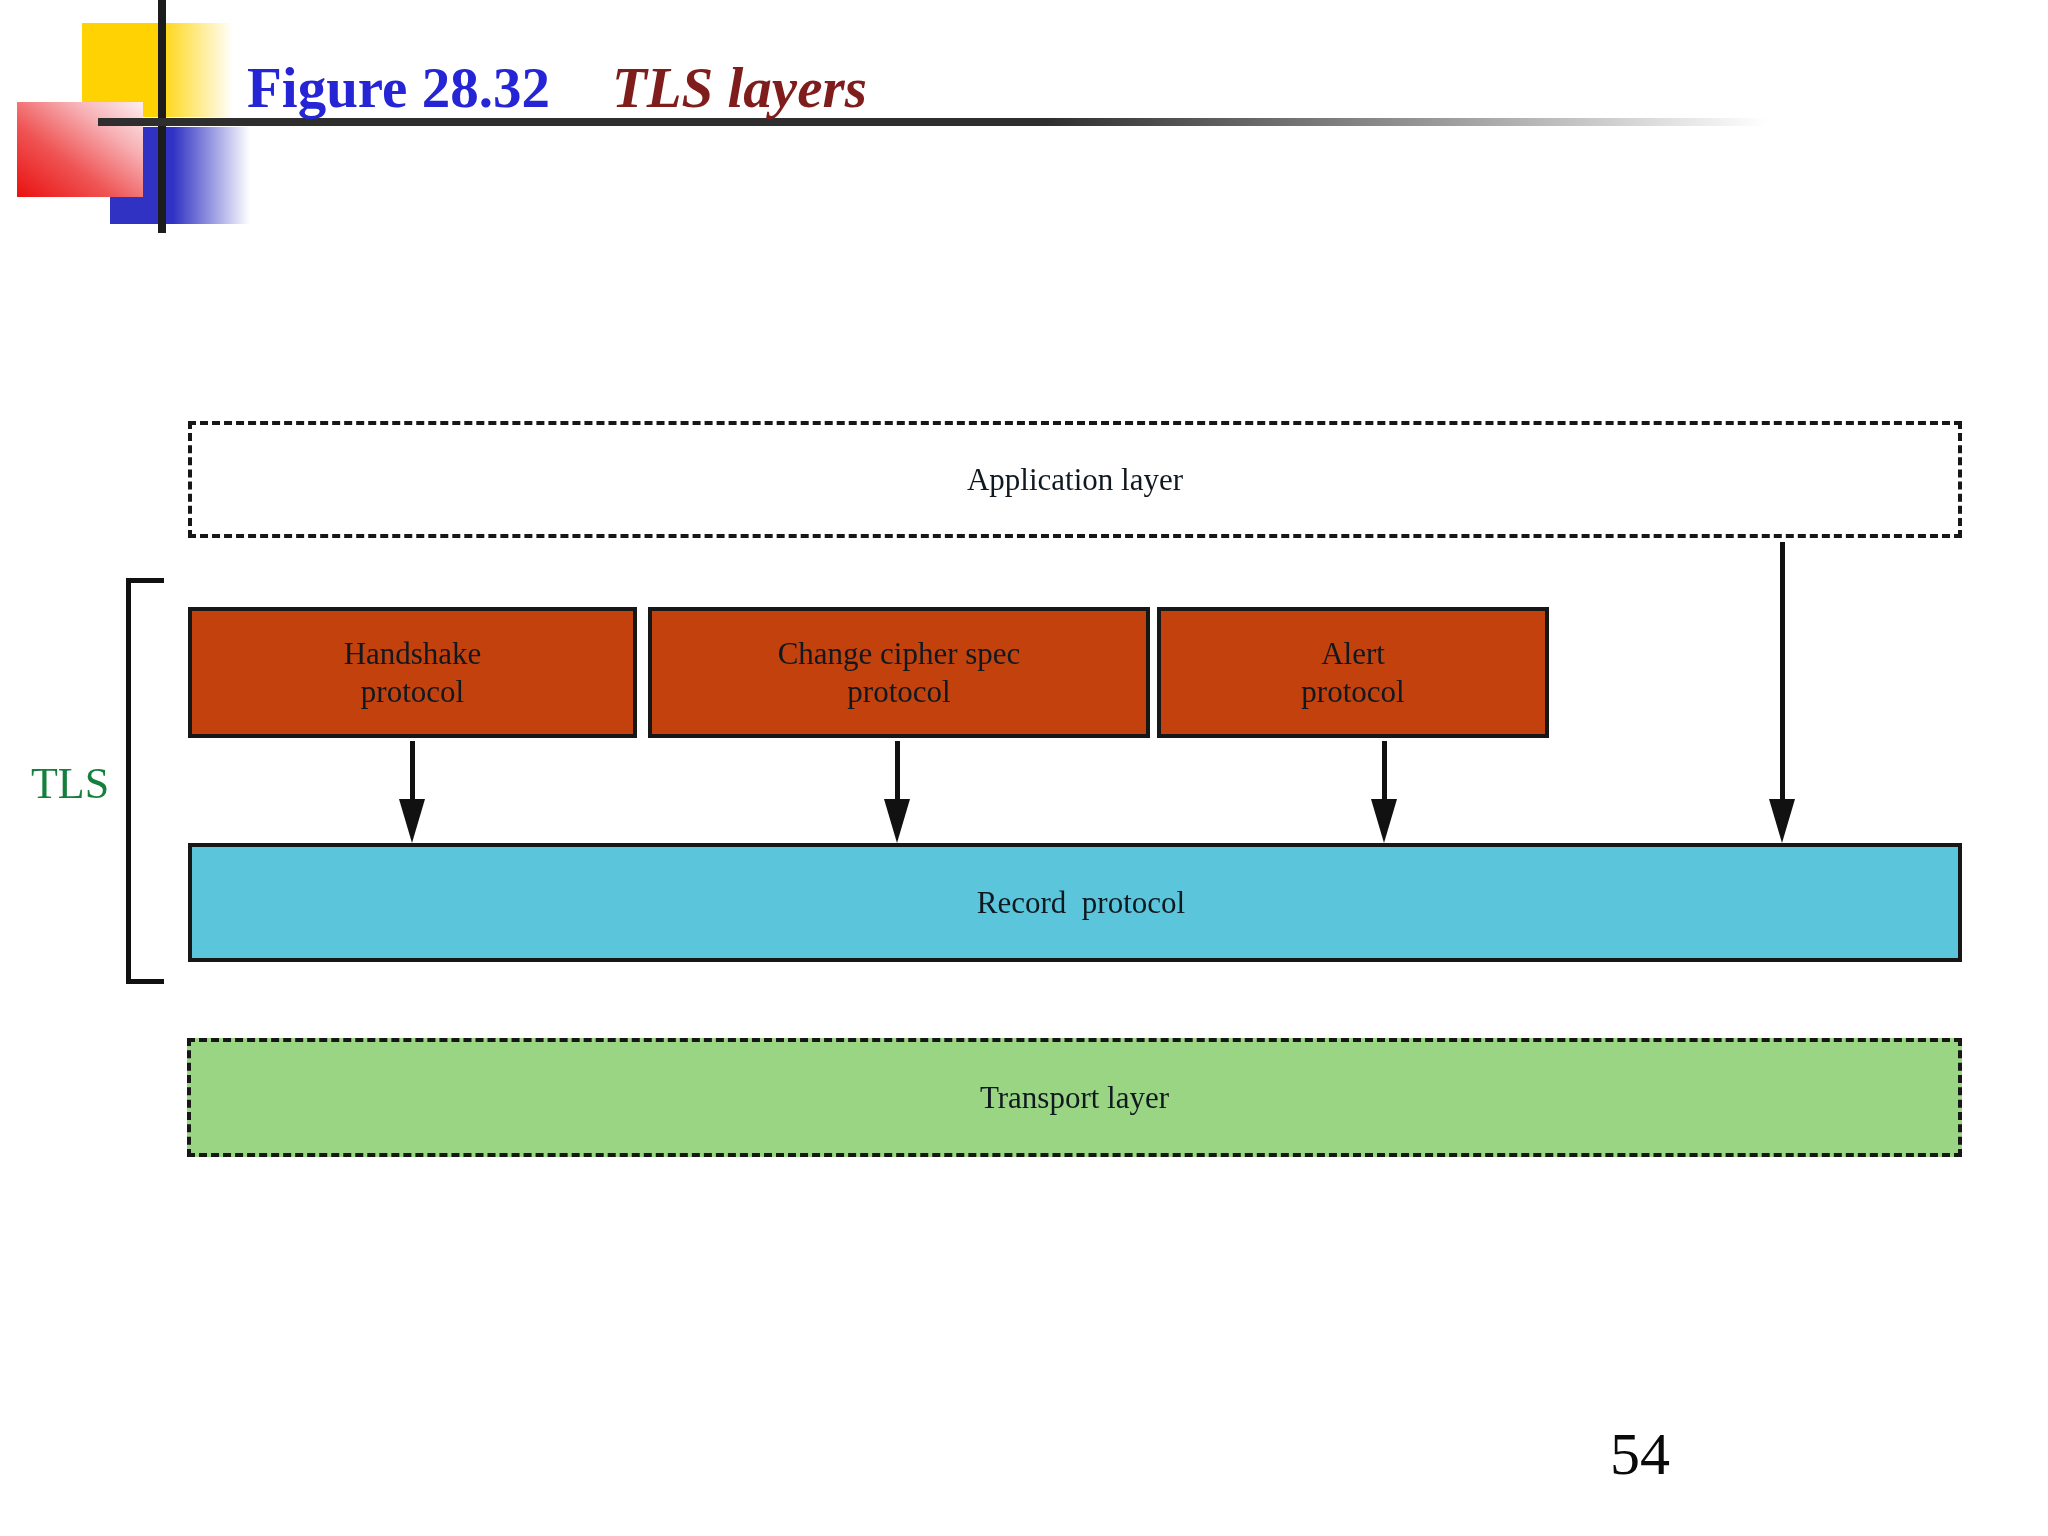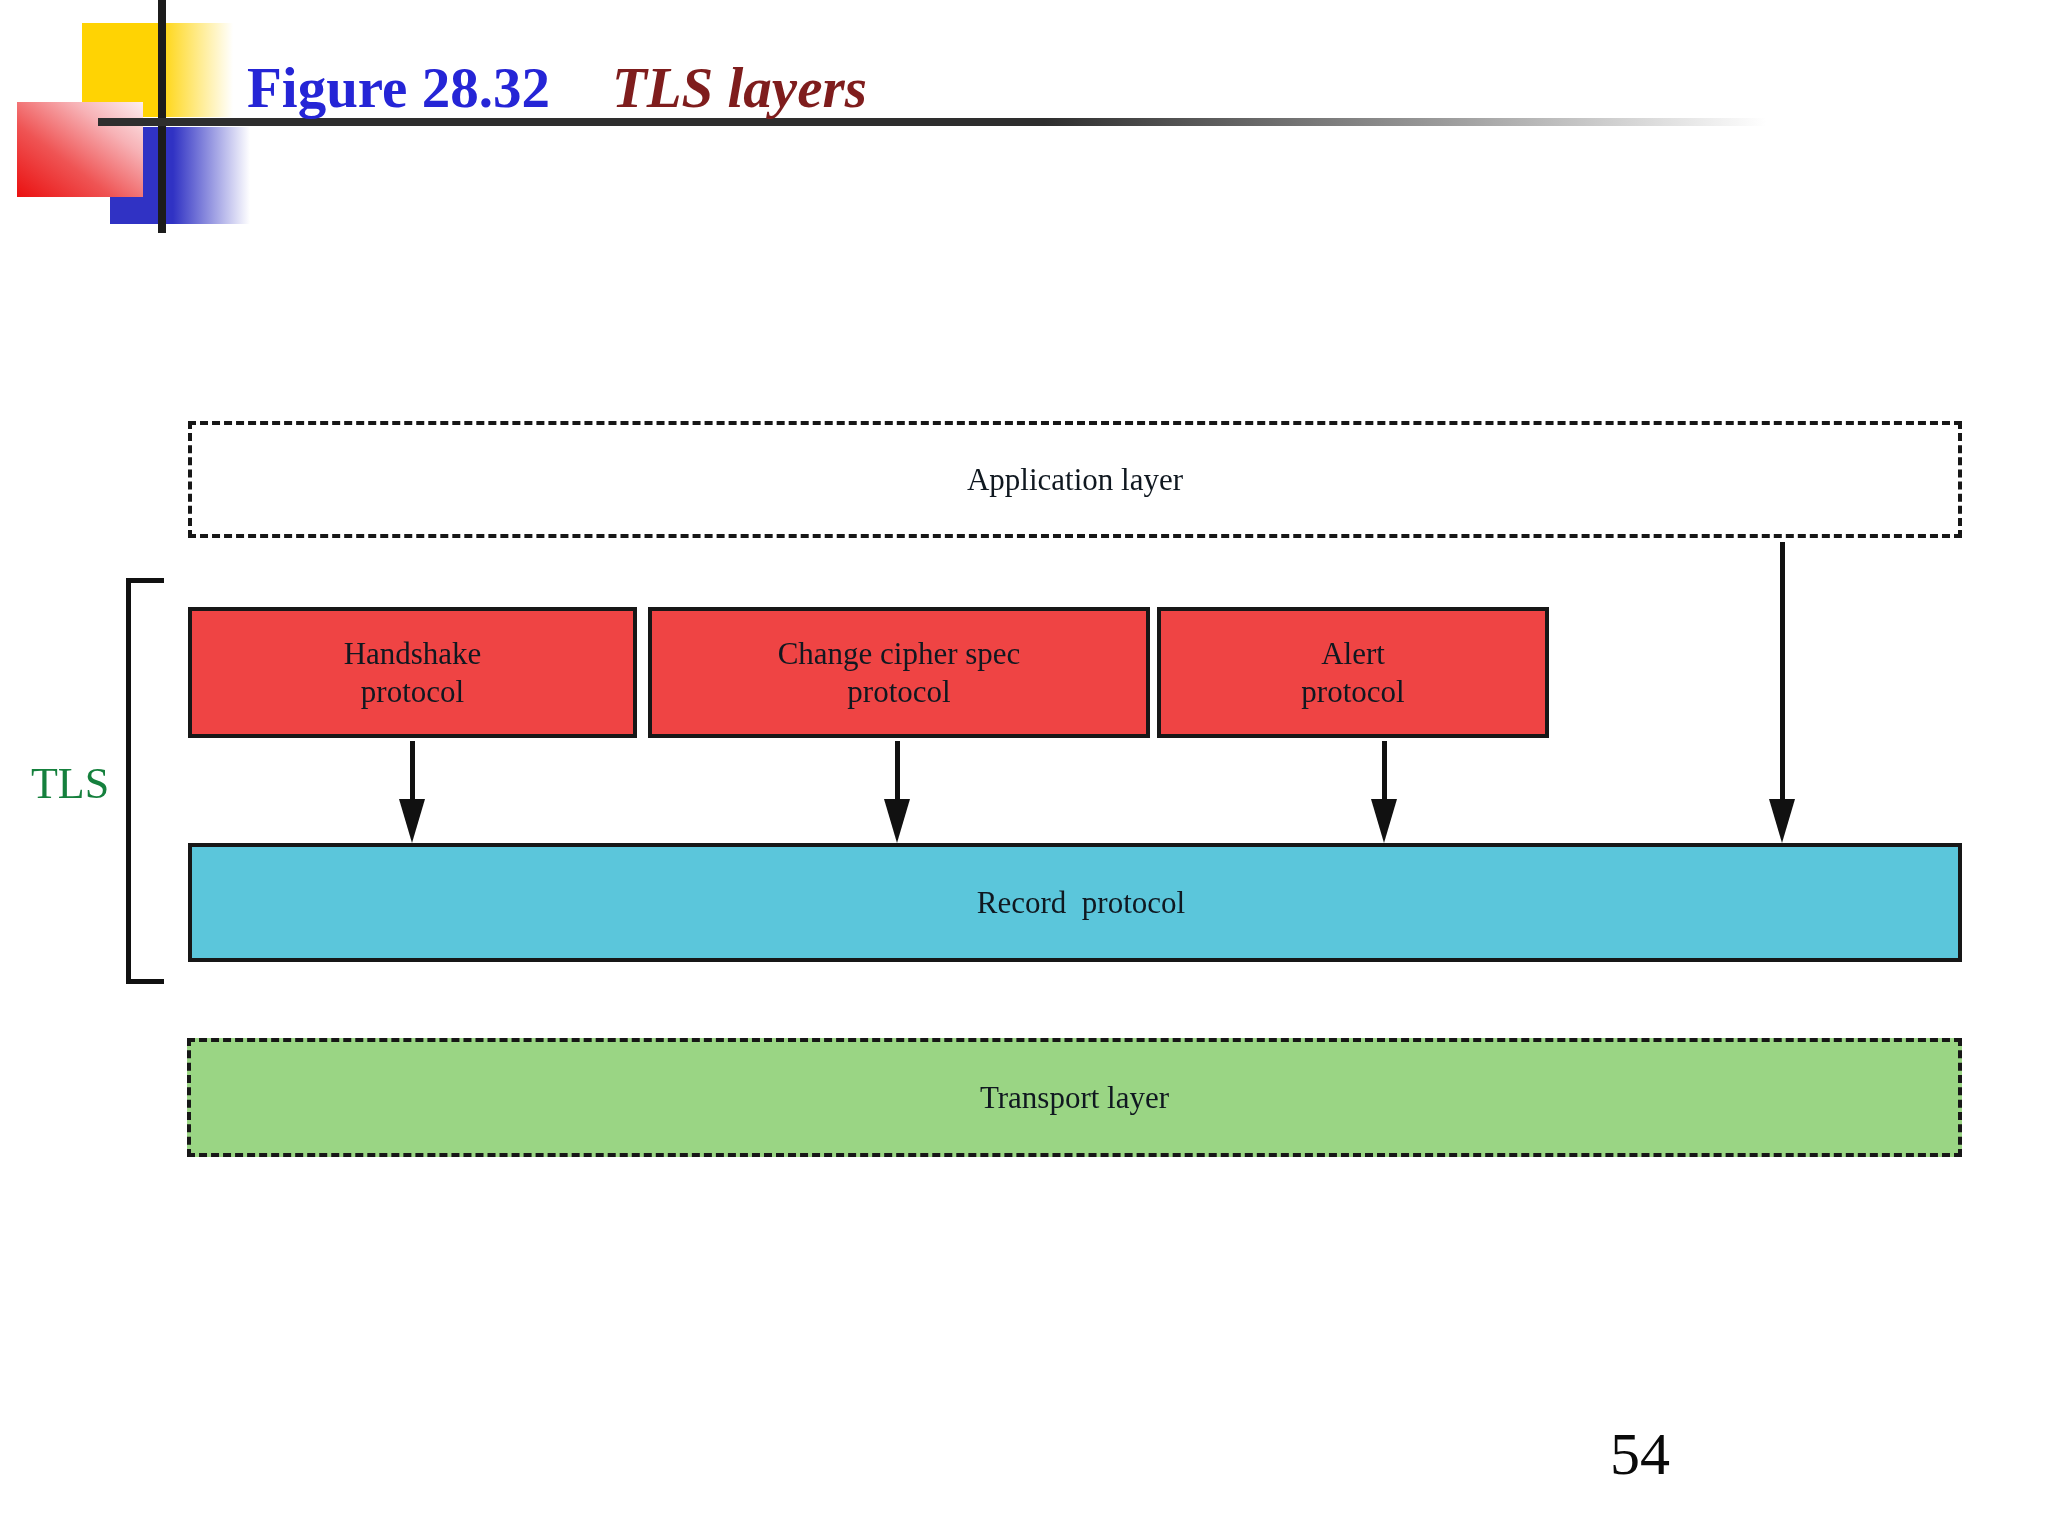--- a/index.html
+++ b/index.html
@@ -28,21 +28,21 @@
   .fig-title{font-size:57px;font-weight:bold;font-style:italic;color:#7f1d1d;margin-left:62px;}
 
   
   .layer-label{font-size:31px;color:#101820;display:flex;align-items:center;justify-content:center;
     text-align:center;white-space:pre;line-height:1.22;}
   .app-box{left:188px;top:421px;width:1774px;height:117px;
     border:4px dashed #171717;background:#ffffff;}
   .tls-bracket{left:126px;top:578px;width:38px;height:406px;
     border-left:5px solid #111;border-top:5px solid #111;border-bottom:5px solid #111;}
   .tls-label{left:18px;top:758px;width:104px;text-align:center;font-size:44px;color:#15803d;}
-  .pbox{top:607px;height:131px;background:#ef4444;border:4px solid #171717;}
+  .pbox{top:607px;height:131px;background:#c2410c;border:4px solid #171717;}
   .pbox.handshake{left:188px;width:449px;}
   .pbox.ccs{left:648px;width:502px;}
   .pbox.alert{left:1157px;width:392px;}
   .record-box{left:188px;top:843px;width:1774px;height:119px;
     background:#5bc6db;border:4px solid #171717;padding-left:12px;}
   .transport-box{left:187px;top:1038px;width:1775px;height:119px;
     background:#9ad584;border:4px dashed #171717;}
 
   
   .arrow{width:26px;}

